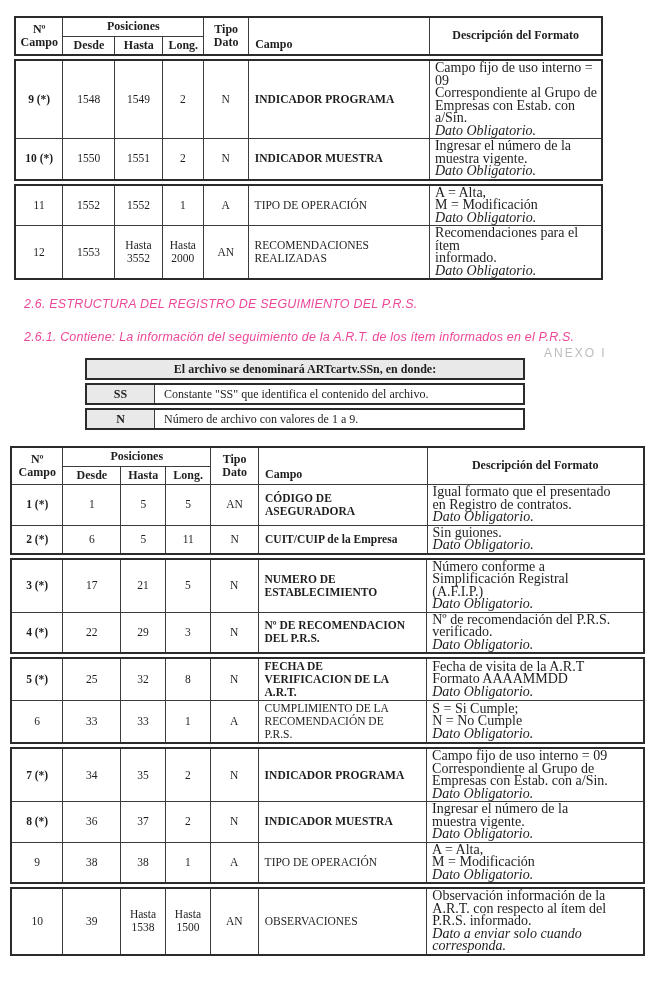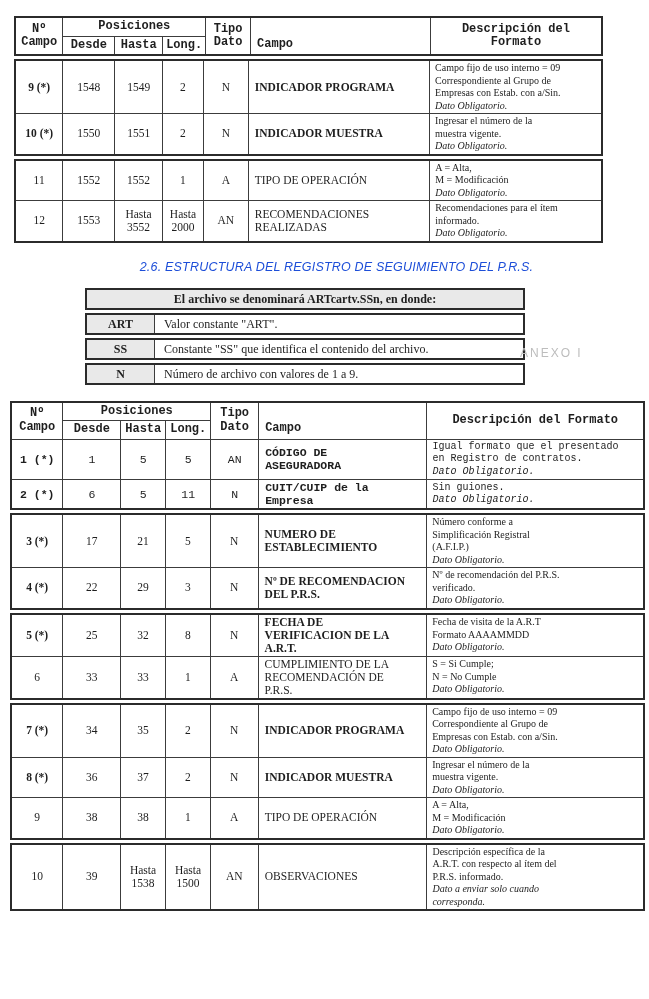--- a/index.html
+++ b/index.html
@@ -16,21 +16,21 @@
   }
 
   
   .spec-table-wrap { }
   .spec-table-wrap table {
     border-collapse: collapse;
     table-layout: fixed;
     border: 2px solid #2b2b2b;
     margin-top: 3px;
   }
-  .spec-table-wrap table:first-child { margin-top: 16px; font-family: Liberation Mono, monospace; }
+  .spec-table-wrap table:first-child { margin-top: 16px; }
   .spec-table-wrap th, .spec-table-wrap td {
     border: 1px solid #3c3c3c;
     padding: 1px 4px;
     font-size: 11.5px;
     line-height: 13px;
     vertical-align: middle;
     overflow: hidden;
     white-space: pre-line;
   }
   .spec-table-wrap th {
@@ -38,44 +38,43 @@
     text-align: center;
     font-size: 12px;
     line-height: 13.5px;
     padding: 2px 3px;
   }
   th.campo-h { text-align: left; vertical-align: bottom; padding-bottom: 3px; padding-left: 6px; }
   td.c-center { text-align: center; }
   td.c-campo  { text-align: left; padding-left: 6px; font-size: 11.5px; }
   td.c-desc   { text-align: left; padding: 1px 3px 1px 5px; vertical-align: middle; }
   .bold { font-weight: bold; }
-  .dl { font-size: 10px; line-height: 12.5px; }
+  .dl { font-size: 14px; line-height: 12.5px; }
   .dl.it { font-style: italic; }
 
   #top-table { margin: 14px 0 0 14px; width: 589px; }
   #bottom-table { margin: 14px 0 0 10px; width: 635px; }
 
   
   .para {
     font-family: "Liberation Sans", sans-serif;
     font-style: italic;
     font-size: 12.5px;
-    color: #1d4ed8;
+    color: #ec4899;
     margin: 0 0 0 24px;
     letter-spacing: 0.2px;
-    text-align: center;
   }
   #para-26   { margin-top: 17px; }
   #para-261  { margin-top: 19px; }
   #para-262  { margin-top: 17px; }
 
   
   #anexo {
     position: absolute;
-    left: 520px; top: 330px;
+    left: 544px; top: 330px;
     font-family: "Liberation Sans", sans-serif;
     font-size: 12px;
     letter-spacing: 2px;
     color: var(--watermark, #bdbdbd);
   }
 
   
   #file-table { margin: 14px 0 0 85px; width: 440px; }
   #file-table table {
     border-collapse: collapse;
@@ -202,36 +201,29 @@
     <td class="c-center">AN</td>
     <td class="c-campo">RECOMENDACIONES
 REALIZADAS</td>
     <td class="c-desc"><div class="dl">Recomendaciones para el ítem</div><div class="dl">informado.</div><div class="dl it">Dato Obligatorio.</div></td>
   </tr>
     </tbody>
       </table>
     </div>
 
   <p id="para-26" class="para">2.6. ESTRUCTURA DEL REGISTRO DE SEGUIMIENTO DEL P.R.S.</p>
+  <p id="para-261" class="para">2.6.1. Contiene: La información del seguimiento de la A.R.T. de los ítem informados en el P.R.S.</p>
 
   <div id="anexo">ANEXO I</div>
 
   <div id="file-table">
       <table>
      <tbody>
           <tr>
        <td class="ft-title">El archivo se denominará ARTcartv.SSn, en donde:</td>
-     </tr>
-   </tbody>
-      </table>
-      <table>
-     <tbody>
-          <tr>
-       <td class="ft-key">ART</td>
-       <td class="ft-val">Valor constante "ART".</td>
      </tr>
    </tbody>
       </table>
       <table>
      <tbody>
           <tr>
        <td class="ft-key">SS</td>
        <td class="ft-val">Constante "SS" que identifica el contenido del archivo.</td>
      </tr>
    </tbody>
@@ -418,19 +410,19 @@
       <tbody>
           <tr>
     <td class="c-center">10</td>
     <td class="c-center">39</td>
     <td class="c-center">Hasta
 1538</td>
     <td class="c-center">Hasta
 1500</td>
     <td class="c-center">AN</td>
     <td class="c-campo">OBSERVACIONES</td>
-    <td class="c-desc"><div class="dl">Descripción específica de la</div><div class="dl">A.R.T. con respecto al ítem del</div><div class="dl">P.R.S. informado.</div><div class="dl it">Dato a enviar solo cuando</div><div class="dl it">corresponda.</div></td>
+    <td class="c-desc"><div class="dl">Observación información de la</div><div class="dl">A.R.T. con respecto al ítem del</div><div class="dl">P.R.S. informado.</div><div class="dl it">Dato a enviar solo cuando</div><div class="dl it">corresponda.</div></td>
   </tr>
     </tbody>
       </table>
     </div>
 
 </div>
 
 </body></html>

